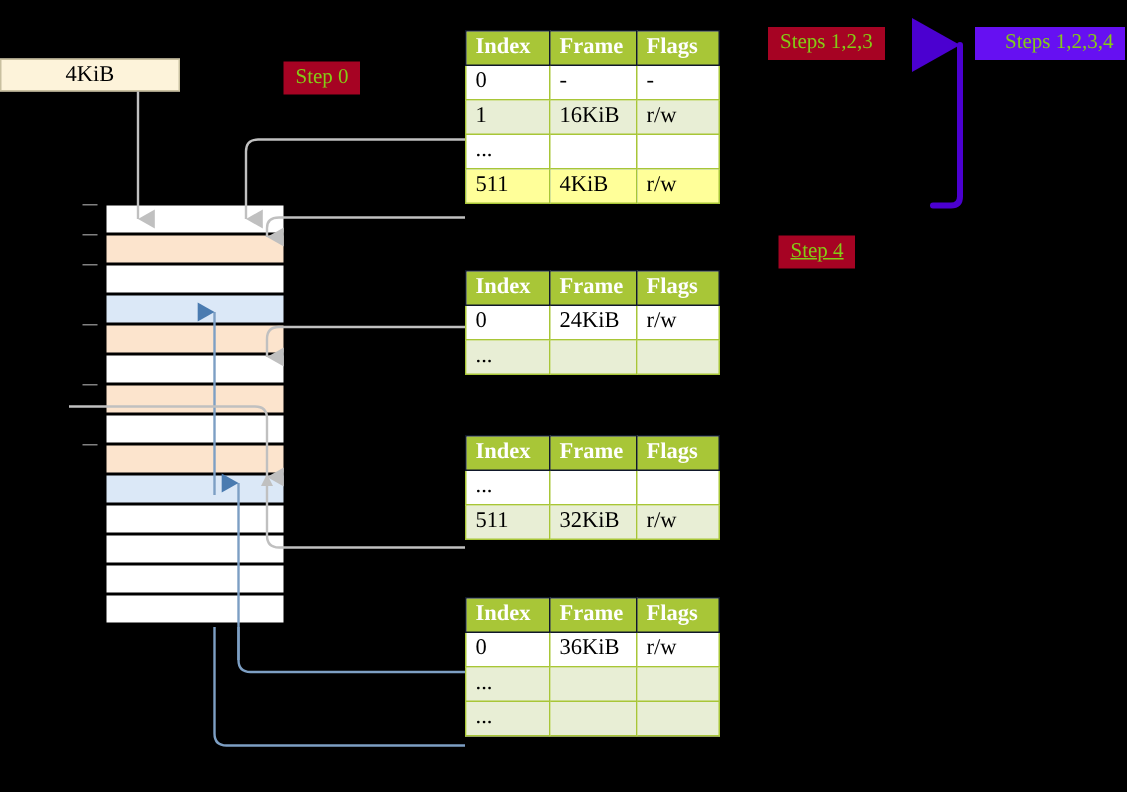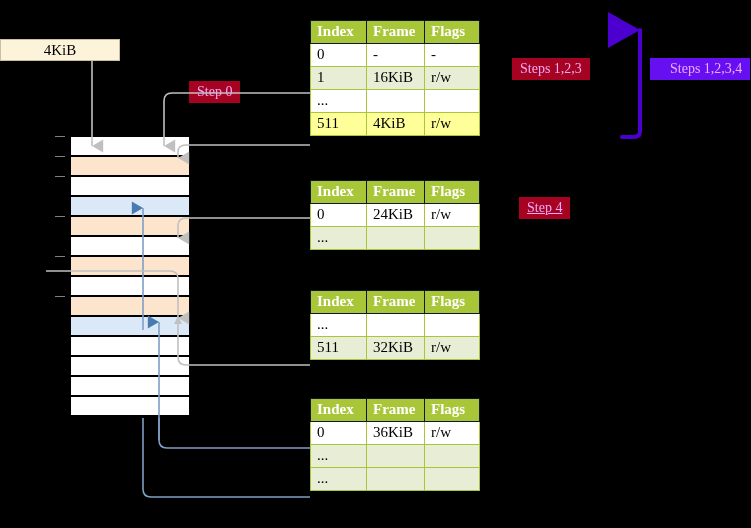--- a/index.html
+++ b/index.html
@@ -28,27 +28,26 @@
     box-sizing: border-box;
     color: #000000;
     font-size: 15px;
     line-height: 20px;
     text-align: center;
   }
 
   
   .badge {
     position: absolute;
-    color: #f0abfc;
+    color: #84cc16;
     font-size: 14px;
     line-height: 19px;
     padding: 1px 8px 2px 8px;
     white-space: nowrap;
     box-sizing: border-box;
-    margin-top: 40px;
   }
   .badge-red { background: #a60323; }
   .badge-blue { background: #6610f2; }
 
   #badge-step0 { left: 189px; top: 41px; }
   #badge-steps123 { left: 512px; top: 18px; }
   #badge-steps1234 { left: 650px; top: 18px; padding-left: 20px; }
   #badge-step4 { left: 519px; top: 157px; text-decoration: underline; }
 
   

